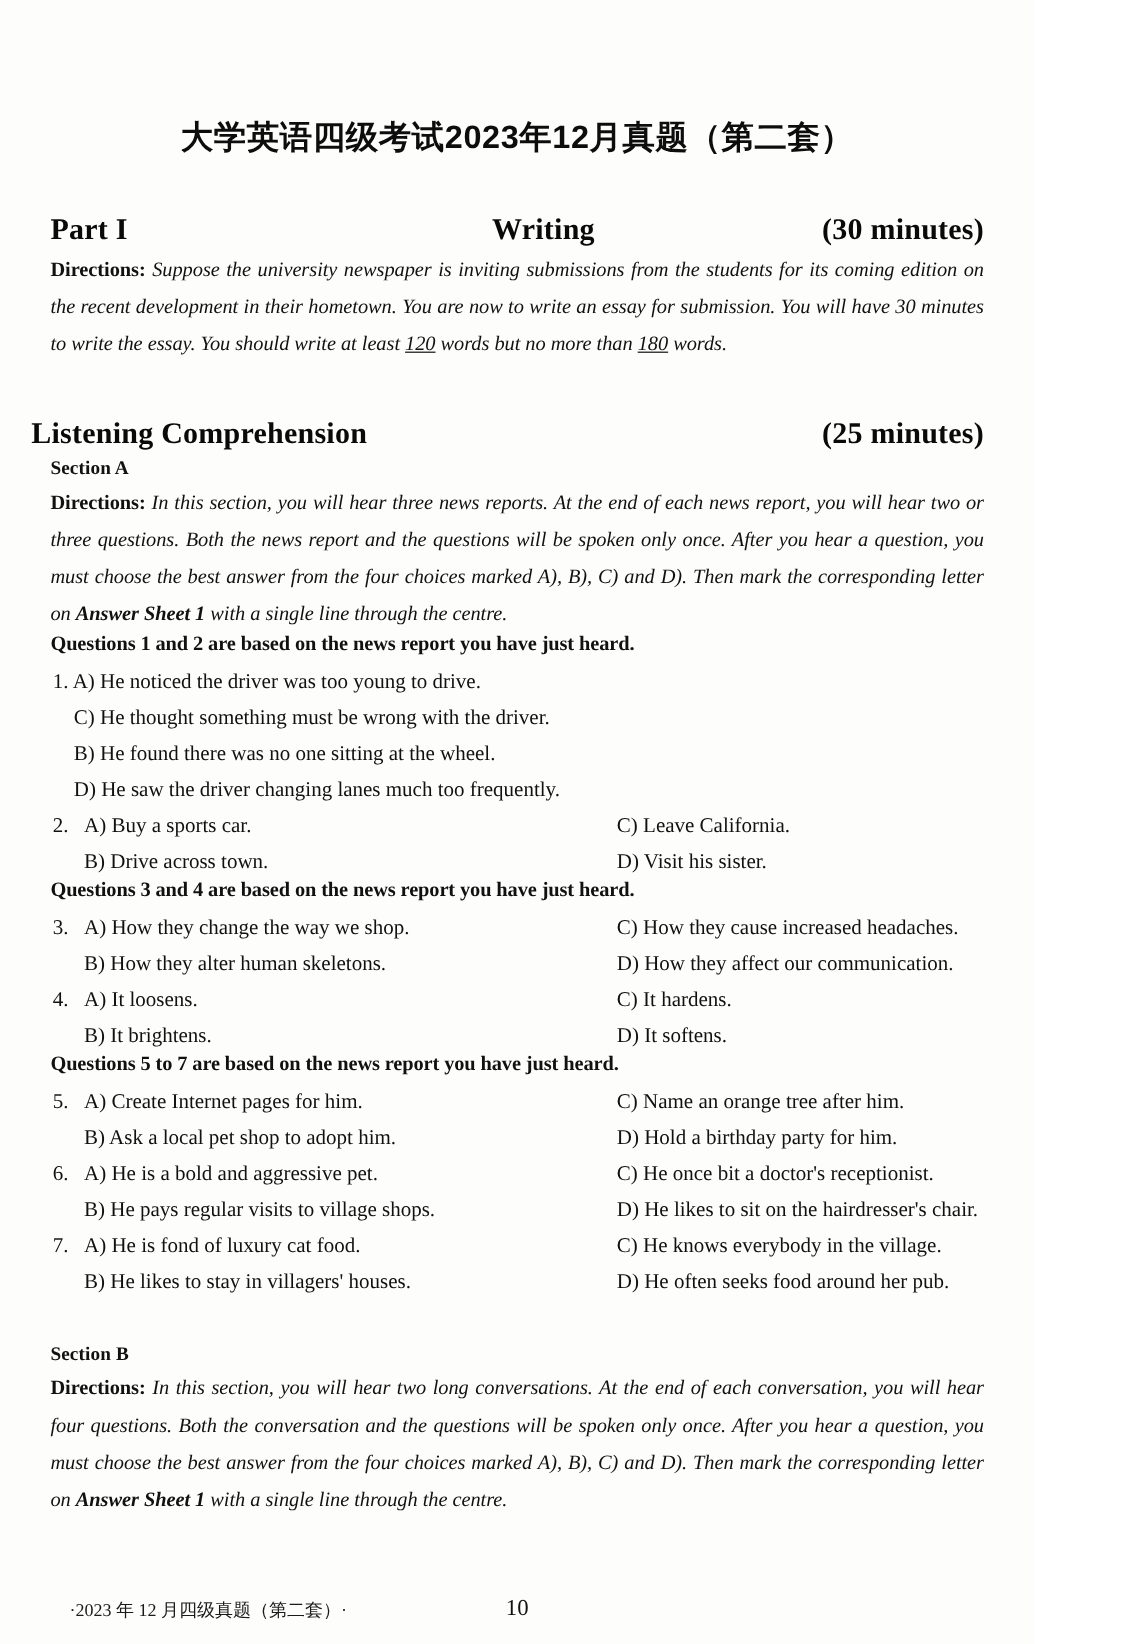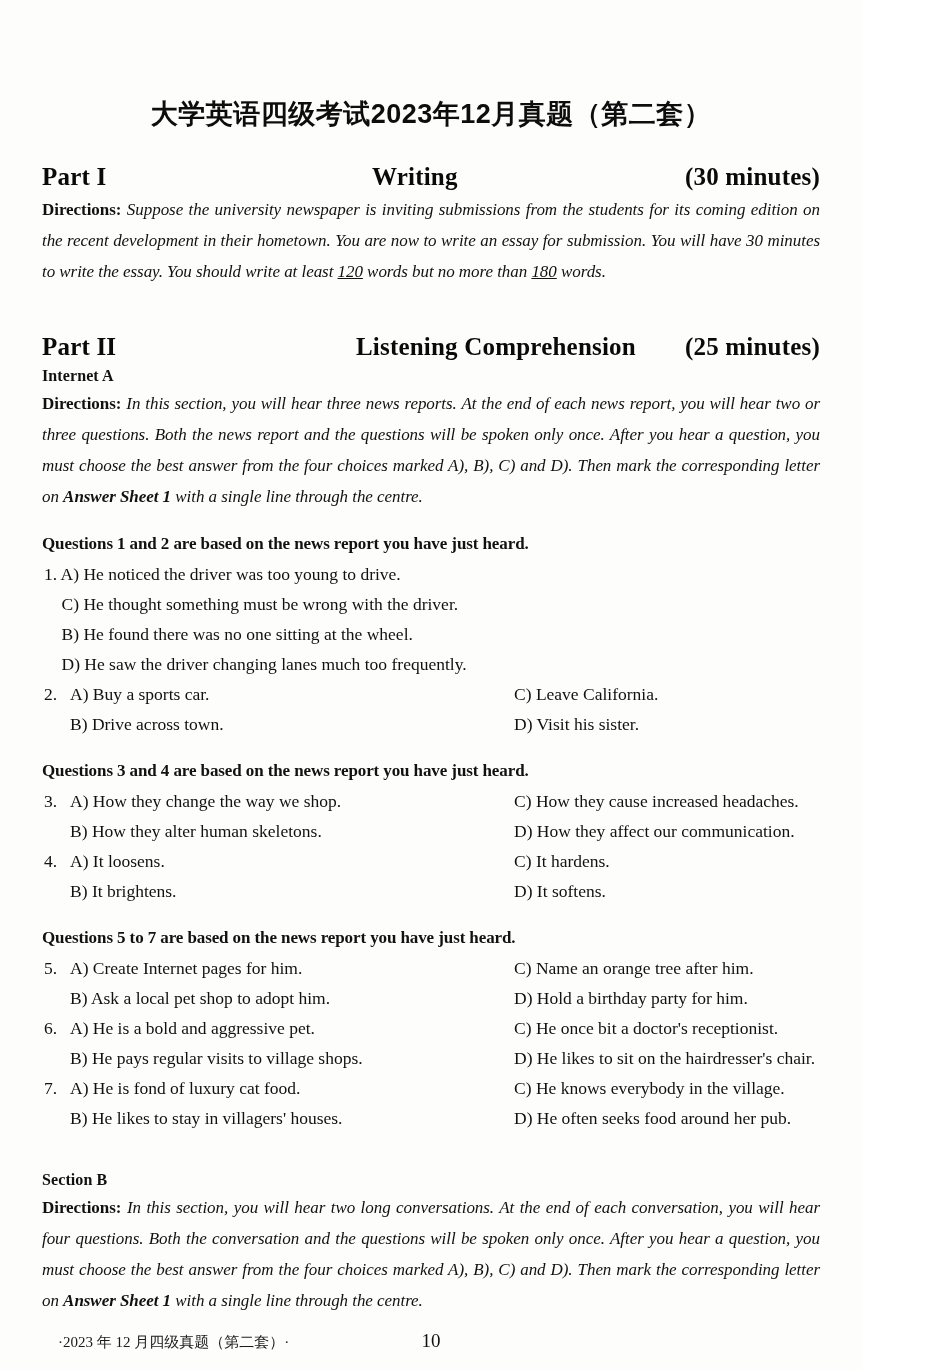--- a/index.html
+++ b/index.html
@@ -52,21 +52,21 @@
   }
   .part-row .part-name {
     flex: 1 1 auto;
     text-align: left;
   }
   .part-row .part-time {
     flex: 0 0 auto;
     text-align: center;
     white-space: nowrap;
   }
-  .part1 { margin-top: 31px; }
+  .part1 { margin-top: 46px; gap: 38px; }
   .part2 { margin-top: 46px; }
   .part2 .part-name { margin-left: -16px; }
 
   
   .section-label {
     font-family: "Liberation Serif", serif;
     font-weight: bold;
     font-size: 16px;
     margin-top: 6px;
     letter-spacing: 0.1px;
@@ -93,21 +93,20 @@
   }
   .directions .bi {
     font-weight: bold;
     font-style: italic;
   }
 
   
   .q-group-heading {
     font-weight: bold;
     font-size: 17px;
-    margin-top: 22px;
     margin-bottom: 5px;
     letter-spacing: -0.1px;
   }
 
   
   .question {
     font-size: 17.5px;
     line-height: 30px;
   }
   .q-stacked .opt-row {
@@ -177,26 +176,25 @@
     <span class="part-label">Part I</span>
     <span class="part-name">Writing</span>
     <span class="part-time">(30 minutes)</span>
   </div>
 
   <div class="directions">
     <span class="dir-head">Directions:</span><span class="dir-body">&nbsp;<span>Suppose the university newspaper is inviting submissions from the students for its coming edition on the recent development in their hometown. You are now to write an essay for submission. You will have 30 minutes to write the essay. You should write at least </span><span class="u">120</span><span> words but no more than </span><span class="u">180</span><span>  words.</span></span>
   </div>
 
   <div class="part-row part2">
-    <span class="part-label">Part II</span>
     <span class="part-name">Listening Comprehension</span>
     <span class="part-time">(25 minutes)</span>
   </div>
 
-  <div class="section-label">Internet A</div>
+  <div class="section-label">Section A</div>
 
   <div class="directions">
     <span class="dir-head">Directions:</span><span class="dir-body">&nbsp;<span>In this section, you will hear three news reports. At the end of each news report, you will hear two or three questions. Both the news report and the questions will be spoken only once. After you hear a question, you must choose the best answer from the four choices marked A), B), C) and D). Then mark the corresponding letter on </span><span class="bi">Answer Sheet 1</span><span> with a single line through the centre.</span></span>
   </div>
 
   <div class="q-group-heading">Questions 1 and 2 are based on the news report you have just heard.</div>
 
   <div class="question q-stacked">
     <div class="opt-row">
       <span class="q-num">1.</span>

